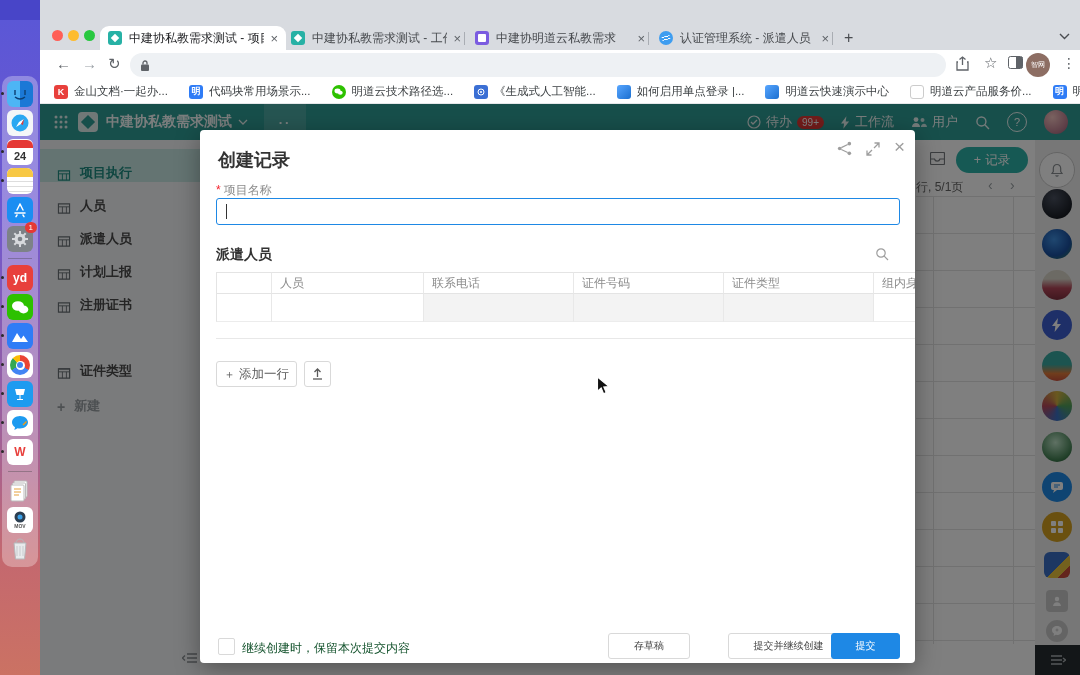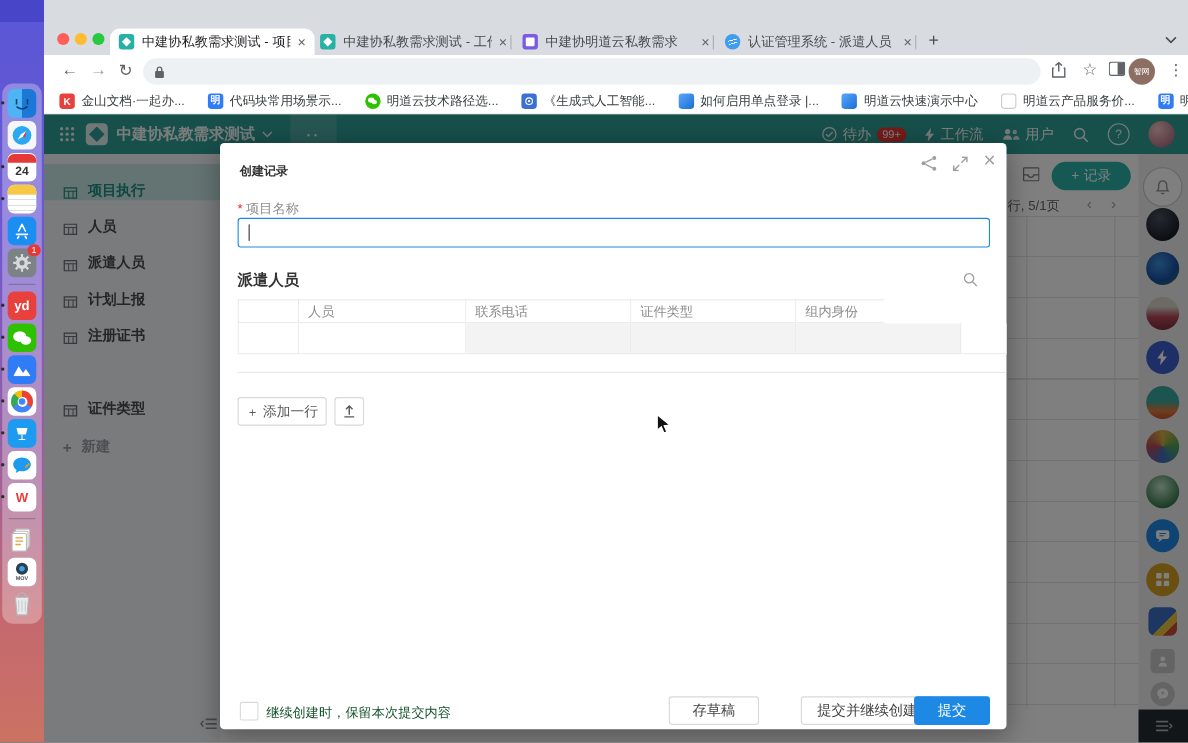--- a/index.html
+++ b/index.html
@@ -109,21 +109,21 @@
   .rav{position:absolute;left:1042px;width:30px;height:30px;border-radius:50%;
        display:flex;align-items:center;justify-content:center;}
   .railfoot{left:1035px;top:645px;width:45px;height:30px;background:#272d30;display:flex;align-items:center;
             justify-content:center;color:#aab0b4;}
 
   .overlay{left:40px;top:104px;width:1040px;height:571px;background:rgba(0,0,0,.50);z-index:40;}
 
   
   .modal{left:200px;top:130px;width:715px;height:533px;background:#fff;border-radius:4px;z-index:60;
          box-shadow:0 6px 24px rgba(0,0,0,.35);}
-  .m-title{position:absolute;left:18px;top:18px;font-size:11px;font-weight:bold;color:#333;}
+  .m-title{position:absolute;left:18px;top:18px;font-size:18px;font-weight:bold;color:#333;}
   .m-ic{position:absolute;top:11px;color:#9e9e9e;cursor:pointer;}
   .m-close{font-size:19px;line-height:19px;color:#9e9e9e;}
   .m-label{position:absolute;left:16px;top:52px;font-size:12px;color:#8c8c8c;}
   .req{color:#f5222d;margin-right:3px;}
   .m-input{position:absolute;left:16px;top:68px;width:684px;height:27px;border:1px solid #1e88e5;border-radius:3px;
            box-sizing:border-box;font-size:13px;padding:0 10px;outline:none;color:#333;}
   .caret{position:absolute;left:26px;top:74px;width:1px;height:15px;background:#333;animation:blink 1s steps(1) infinite;}
   @keyframes blink{50%{opacity:0;}}
   .m-sublabel{position:absolute;left:16px;top:116px;font-size:14px;font-weight:bold;color:#333;}
   .m-search{position:absolute;left:675px;top:117px;color:#9e9e9e;cursor:pointer;}
@@ -138,21 +138,21 @@
   .mt-bottom{height:16px;border-bottom:1px solid #e8e8e8;}
   .addrow{position:absolute;left:16px;top:231px;width:81px;height:26px;border:1px solid #d9d9d9;border-radius:3px;
           box-sizing:border-box;display:flex;align-items:center;justify-content:center;gap:4px;font-size:12.5px;
           color:#595959;cursor:pointer;background:#fff;}
   .importbtn{position:absolute;left:104px;top:231px;width:27px;height:26px;border:1px solid #d9d9d9;border-radius:3px;
              box-sizing:border-box;display:flex;align-items:center;justify-content:center;color:#595959;cursor:pointer;background:#fff;}
   .m-check{position:absolute;left:18px;top:508px;width:15px;height:15px;border:1px solid #d9d9d9;border-radius:2px;
            background:#fff;cursor:pointer;}
   .m-checklabel{position:absolute;left:42px;top:510px;font-size:12px;color:#14532d;}
   .mbtn{position:absolute;top:503px;height:26px;border:1px solid #d9d9d9;border-radius:3px;background:#fff;
-        box-sizing:border-box;display:flex;align-items:center;justify-content:center;font-size:13px;color:#444;cursor:pointer;}
+        box-sizing:border-box;display:flex;align-items:center;justify-content:center;font-size:10px;color:#444;cursor:pointer;}
   .mbtn.primary{background:#1e88e5;border-color:#1e88e5;color:#fff;}
 
   .cursor{left:596px;top:376px;z-index:90;pointer-events:none;}
 </style>
 </head>
 <body>
 
 <div class="scr">
 
   <div class="abs mb">
@@ -700,20 +700,21 @@
           <circle cx="6" cy="6" r="4.2" fill="none" stroke="currentColor" stroke-width="1.2"></circle>
           <path d="M9.2 9.2L13 13" stroke="currentColor" stroke-width="1.2"></path>
         </svg>
     </span>
 
     <div class="mtable">
       <div class="mtr mth">
         <div class="mtc c0"></div>
         <div class="mtc c1">人员</div>
         <div class="mtc c2">联系电话</div>
+        <div class="mtc c3">证件号码</div>
         <div class="mtc c4">证件类型</div>
         <div class="mtc c5">组内身份</div>
       </div>
       <div class="mtr mtb">
         <div class="mtc c0"></div>
         <div class="mtc c1"></div>
         <div class="mtc c2 gray"></div>
         <div class="mtc c3 gray"></div>
         <div class="mtc c4 gray"></div>
         <div class="mtc c5"></div>

